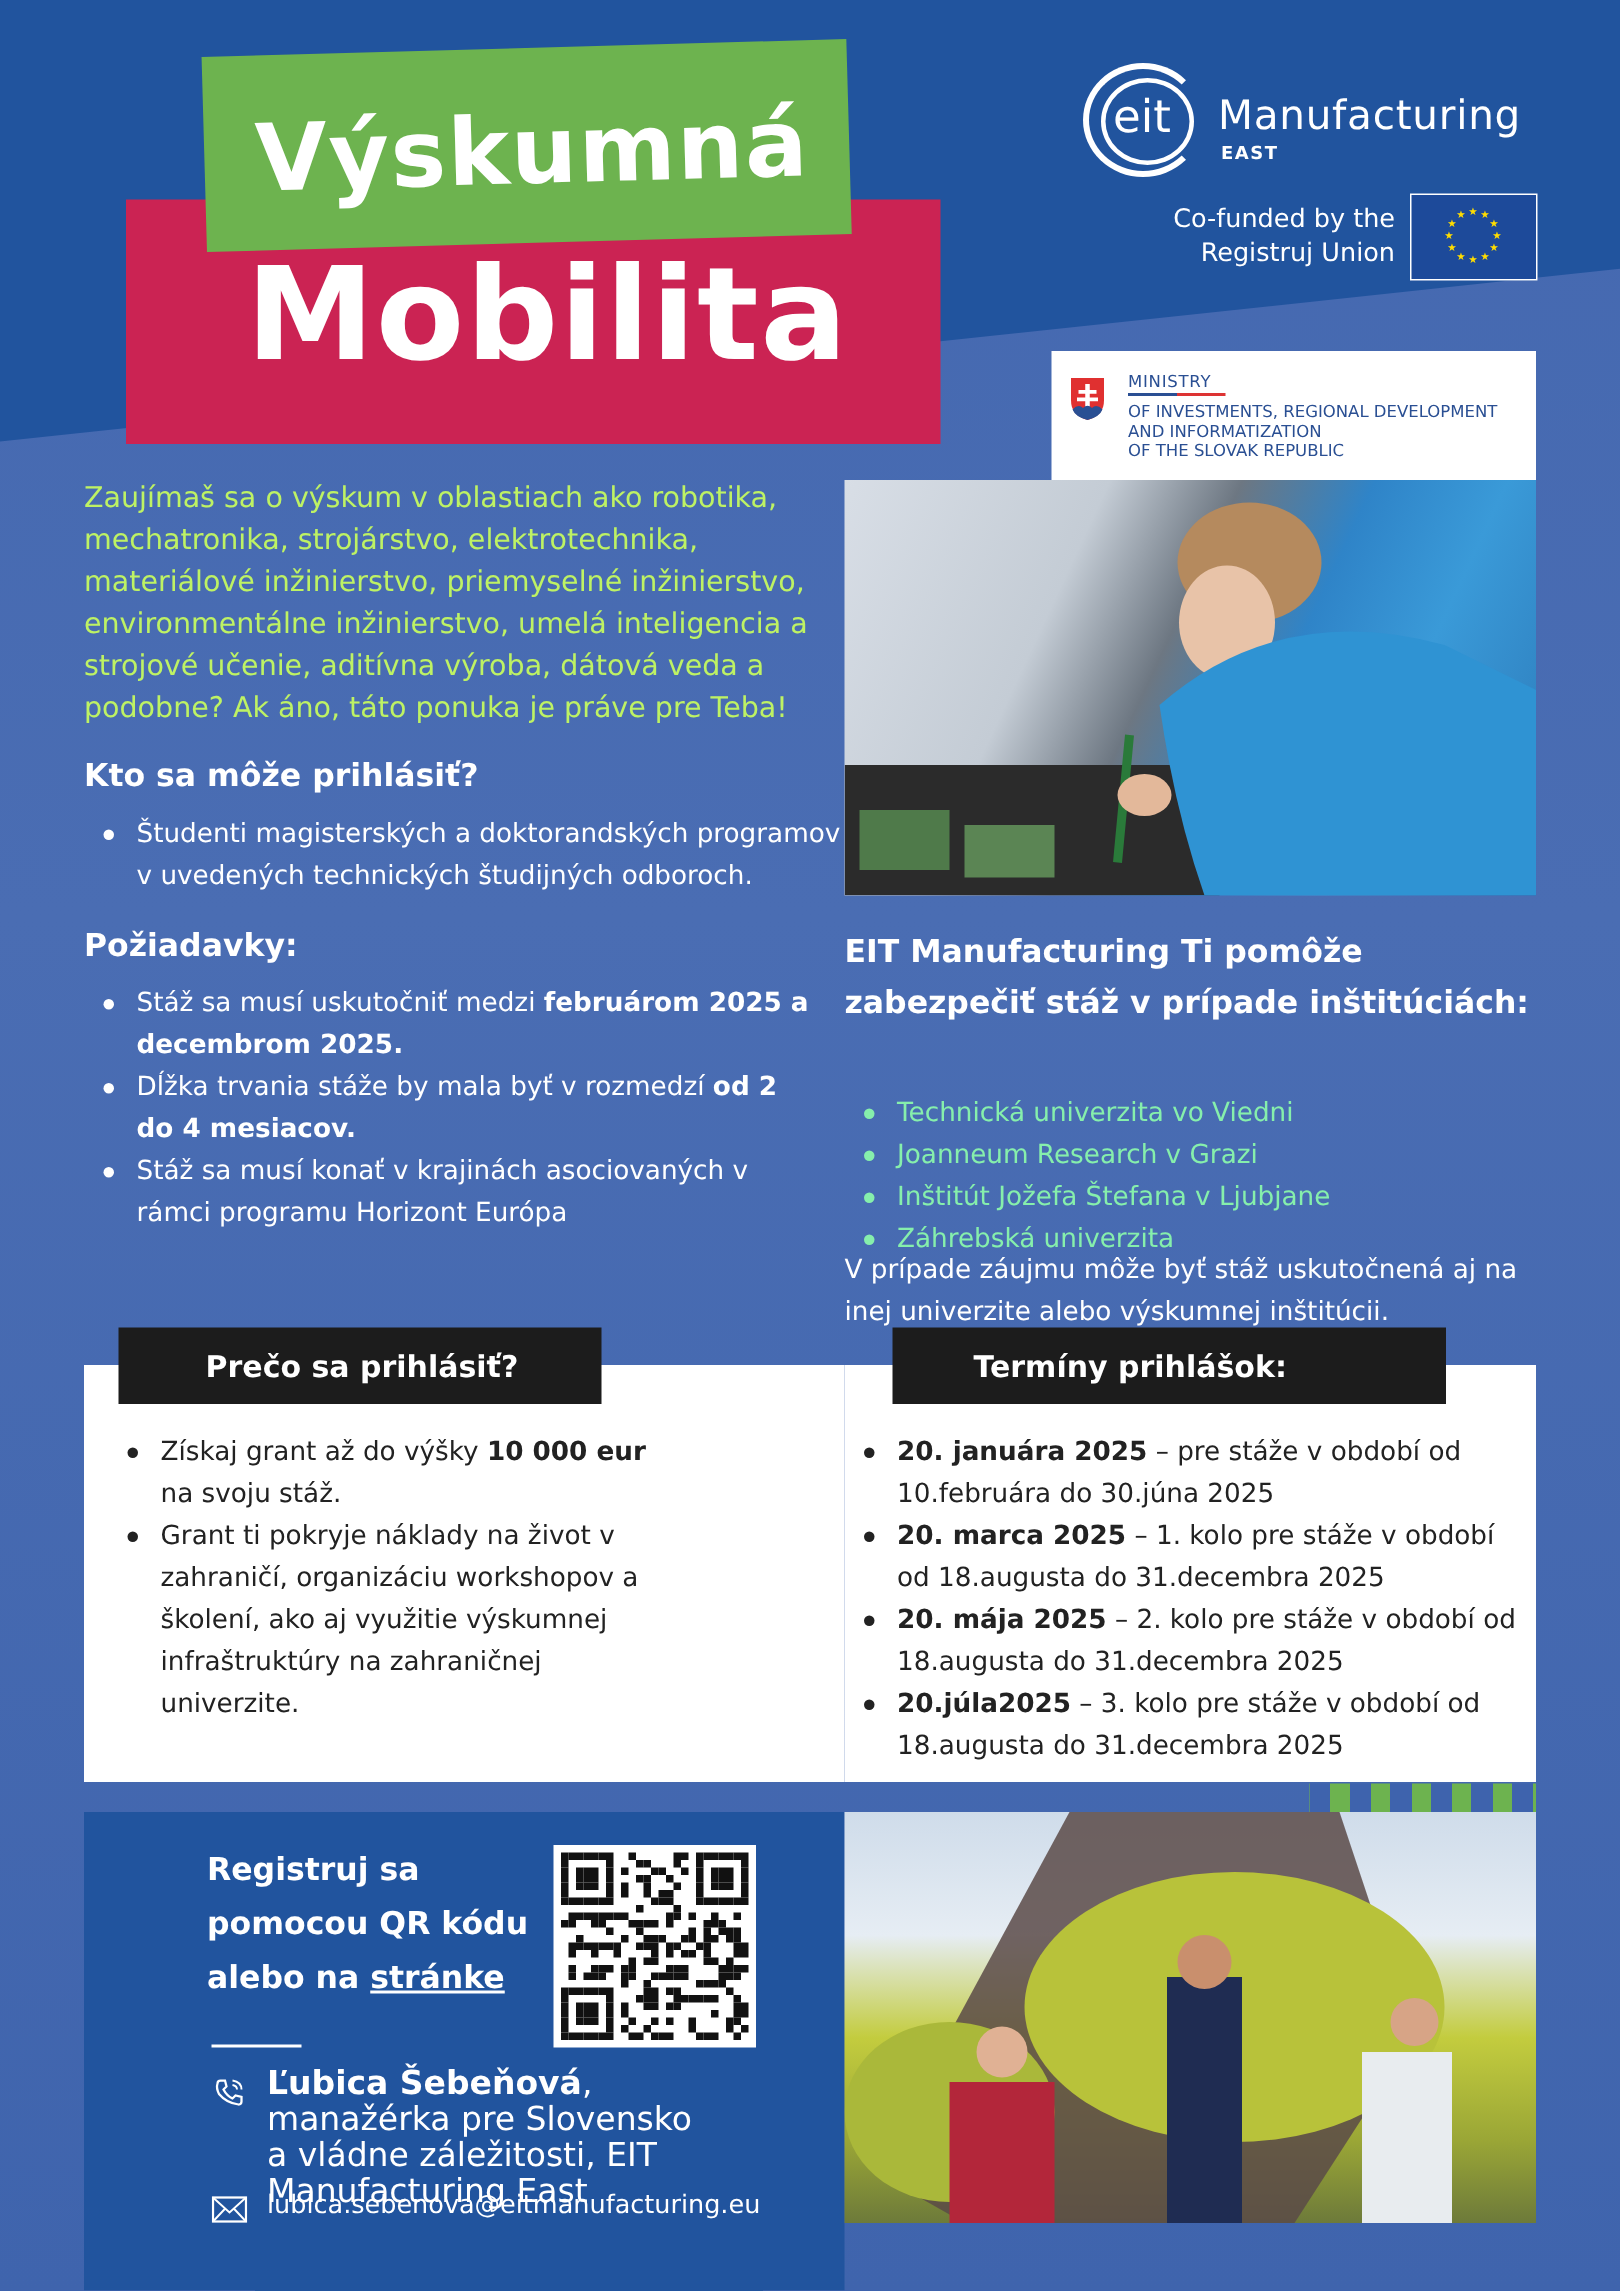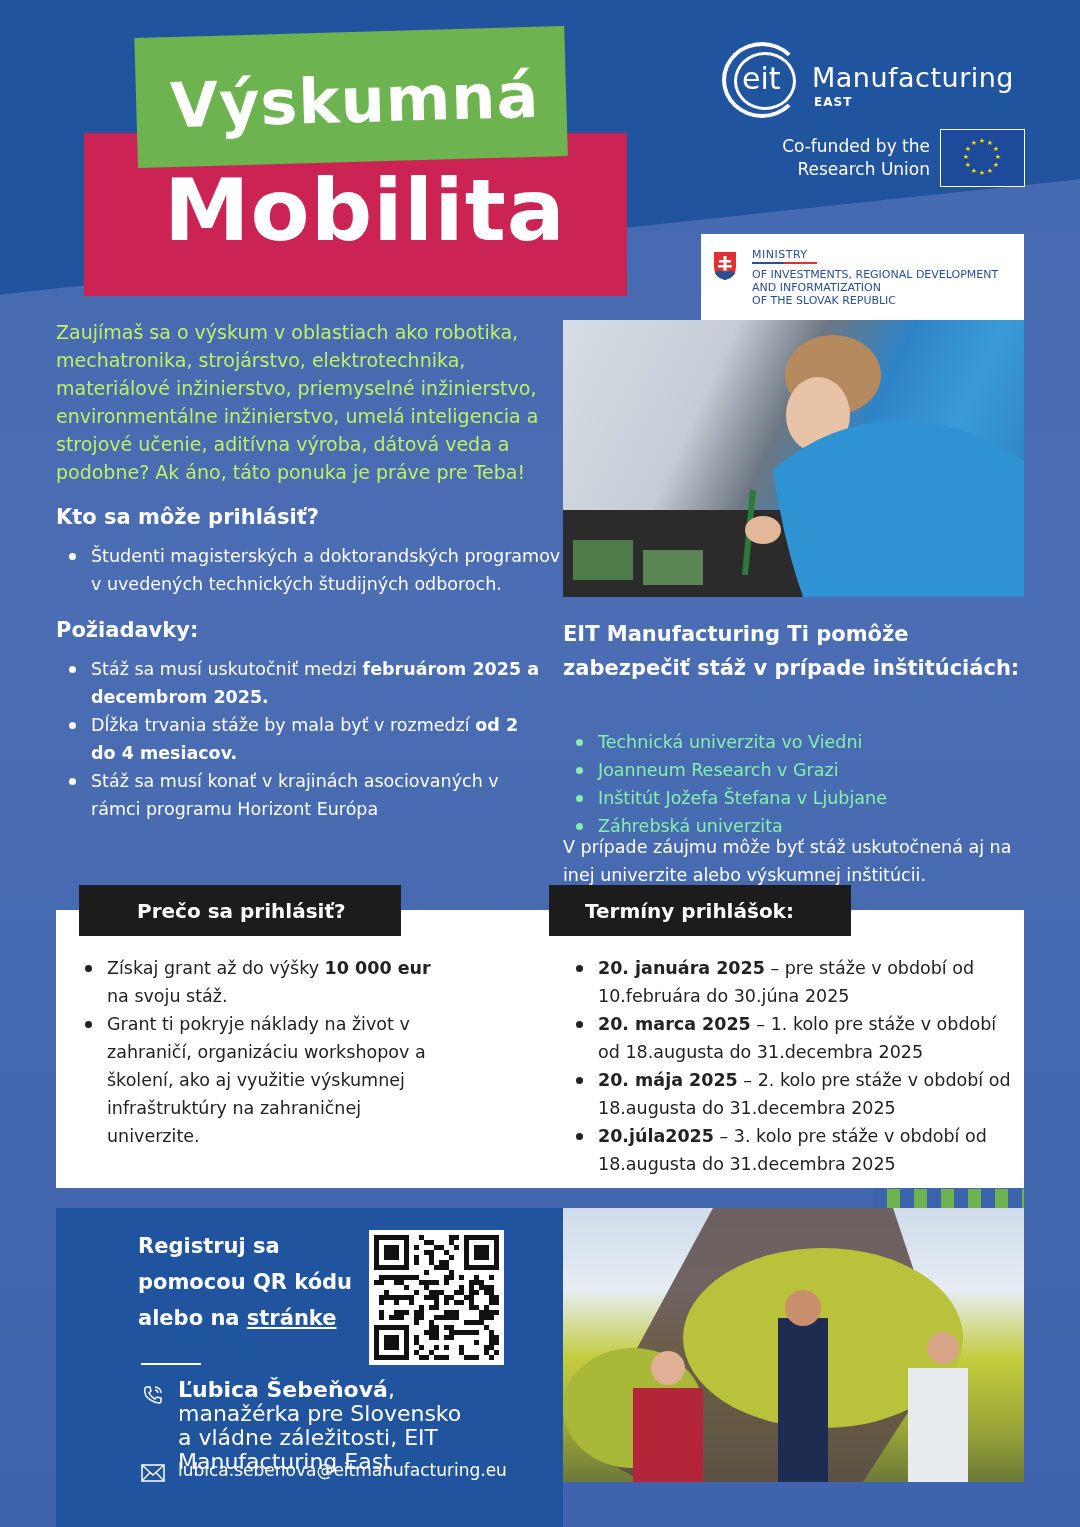--- a/index.html
+++ b/index.html
@@ -87,21 +87,21 @@
   .inst-note { left: 563px; top: 805px; width: 460px; font-size: 17.5px; line-height: 28px; color: #fff; margin-top: 28px; }
 
   
   .wbox-l { left: 56px; top: 910px; width: 507px; height: 278px; background: #fff; }
   .wbox-r { left: 563px; top: 910px; width: 461px; height: 278px; background: #fff; }
   .bhead {
     height: 51px; background: #1c1c1c; color: #fff; font-size: 20px; font-weight: bold;
     display: flex; align-items: center;
   }
   .bhead-l { left: 56px; top: 885px; width: 322px; padding-left: 58px; margin-left: 23px; }
-  .bhead-r { left: 549px; top: 885px; width: 302px; padding-left: 36px; }
+  .bhead-r { left: 595px; top: 885px; width: 369px; padding-left: 54px; }
   .why-list { left: 72px; top: 954px; width: 380px; color: #222; }
   .why-list li { font-size: 17px; }
   .dl-list { left: 563px; top: 954px; width: 460px; color: #222; }
   .dl-list li { font-size: 17px; }
   b { font-weight: bold; }
 
   
   .stripes { left: 873px; top: 1189px; width: 151px; height: 20px;
     background: repeating-linear-gradient(90deg, #3e63ad 0 14px, #6db34f 14px 27px);
   }
@@ -137,21 +137,21 @@
 <div class="abs title-2">Mobilita</div>
 
 <div class="abs eit-ring"></div>
 <div class="abs eit-ring-inner"></div>
 <div class="abs eit-text">eit</div>
 <div class="abs manu-text">Manufacturing</div>
 <div class="abs east-text">EAST</div>
 
 <div class="abs cofund">
   <div>Co-funded by the</div>
-  <div>Research Union</div>
+  <div>Registruj Union</div>
 </div>
 <div class="abs euflag">
   <svg width="82" height="55" viewBox="0 0 82 55">
     <g fill="#ffdd00" font-size="7" text-anchor="middle">
       <text x="41" y="13">★</text>
         <text x="49" y="15">★</text>
         <text x="55" y="21">★</text>
       <text x="57" y="29">★</text>
         <text x="55" y="37">★</text>
         <text x="49" y="43">★</text>

